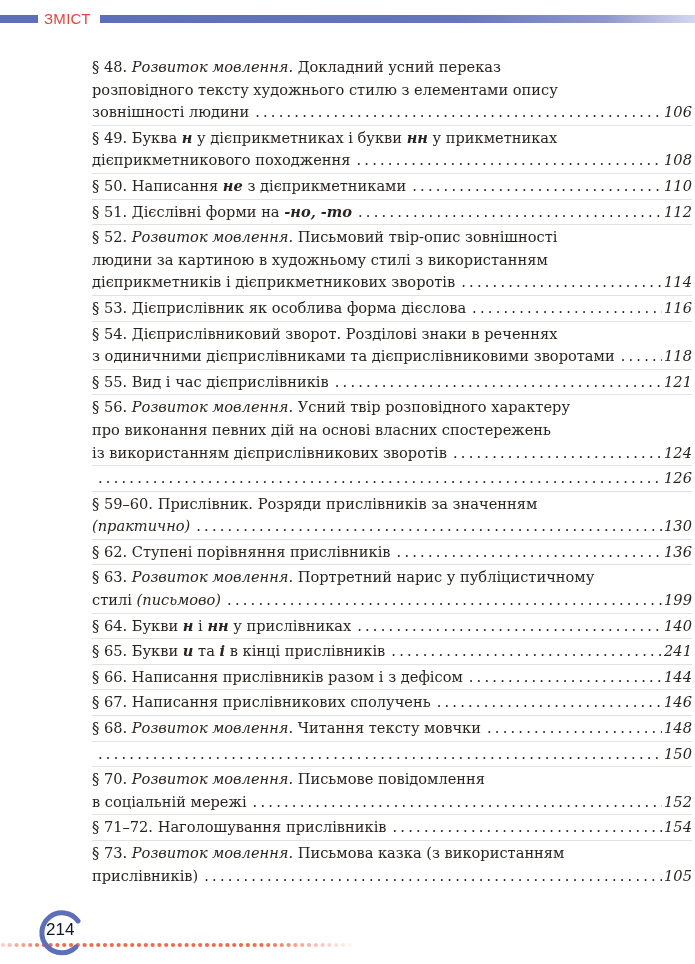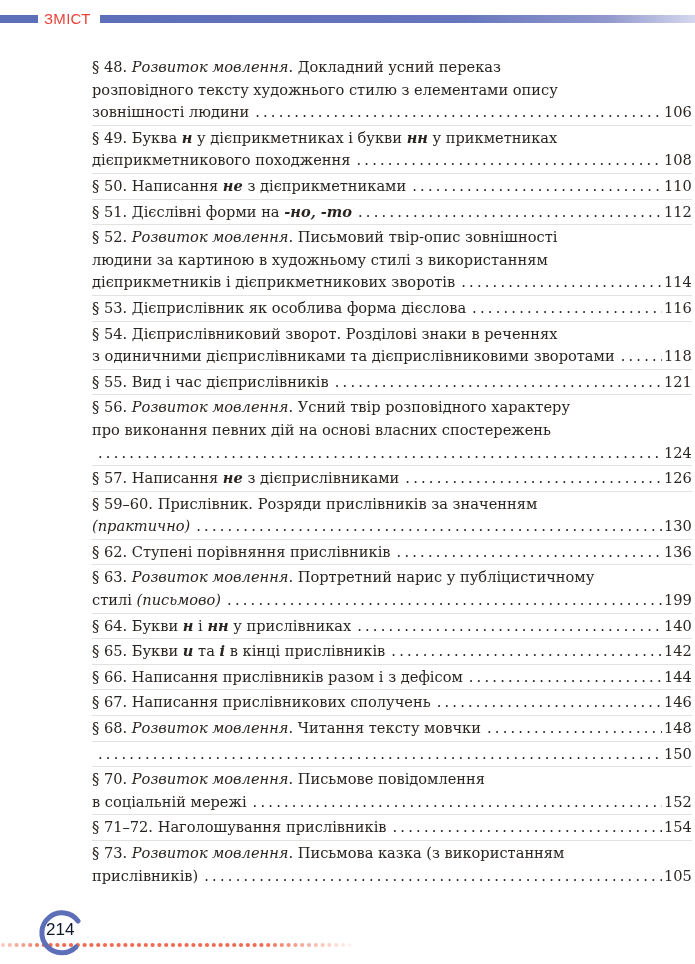--- a/index.html
+++ b/index.html
@@ -34,21 +34,21 @@
   .entry:last-child { border-bottom: none; }
   .line { display: flex; white-space: nowrap; }
   .line .txt { flex: 0 0 auto; }
   .line .dots {
     flex: 1 1 auto; overflow: hidden; margin: 0 2px 0 6px;
     letter-spacing: 3.2px; color: #2a2420;
   }
   .line .dots::before {
     content: "..................................................................................................................................";
   }
-  .line .pg { flex: 0 0 auto; text-align: left; min-width: 28px; }
+  .line .pg { flex: 0 0 auto; text-align: center; min-width: 28px; font-style: italic; }
   .sect { font-weight: normal; }
   .it { font-style: italic; }
   .bi { font-style: italic; font-weight: bold; }
   .footer { position: absolute; left: 0; top: 895px; width: 695px; height: 69px; }
   .footer .arc {
     position: absolute; left: 38px; top: 14px; width: 48px; height: 48px;
   }
   .footer .pagenum {
     position: absolute; left: 46px; top: 25px;
     font-family: "Liberation Sans", "DejaVu Sans", sans-serif;
@@ -141,27 +141,27 @@
       </div>
     </div>
     <div class="entry">
       <div class="line">
         <span class="txt"><span class="sect">§ 56. </span><span class="it">Розвиток мовлення.</span><span> Усний твір розповідного характеру</span></span>
       </div>
       <div class="line">
         <span class="txt"><span>про виконання певних дій на основі власних спостережень</span></span>
       </div>
       <div class="line">
+        <span class="txt"><span>із використанням дієприслівникових зворотів</span></span>
         <span class="dots"></span>
         <span class="pg">124</span>
       </div>
     </div>
     <div class="entry">
       <div class="line">
-        <span class="txt"><span class="sect">§ 57.</span><span> Написання </span><span class="bi">не</span><span> з дієприслівниками</span></span>
         <span class="dots"></span>
         <span class="pg">126</span>
       </div>
     </div>
     <div class="entry">
       <div class="line">
         <span class="txt"><span class="sect">§ 59–60.</span><span> Прислівник. Розряди прислівників за значенням</span></span>
       </div>
       <div class="line">
         <span class="txt"><span class="it">(практично)</span></span>
@@ -190,21 +190,21 @@
       <div class="line">
         <span class="txt"><span class="sect">§ 64.</span><span> Букви </span><span class="bi">н</span><span> і </span><span class="bi">нн</span><span> у прислівниках</span></span>
         <span class="dots"></span>
         <span class="pg">140</span>
       </div>
     </div>
     <div class="entry">
       <div class="line">
         <span class="txt"><span class="sect">§ 65.</span><span> Букви </span><span class="bi">и</span><span> та </span><span class="bi">і</span><span> в кінці прислівників</span></span>
         <span class="dots"></span>
-        <span class="pg">142</span>
+        <span class="pg">241</span>
       </div>
     </div>
     <div class="entry">
       <div class="line">
         <span class="txt"><span class="sect">§ 66.</span><span> Написання прислівників разом і з дефісом</span></span>
         <span class="dots"></span>
         <span class="pg">144</span>
       </div>
     </div>
     <div class="entry">

